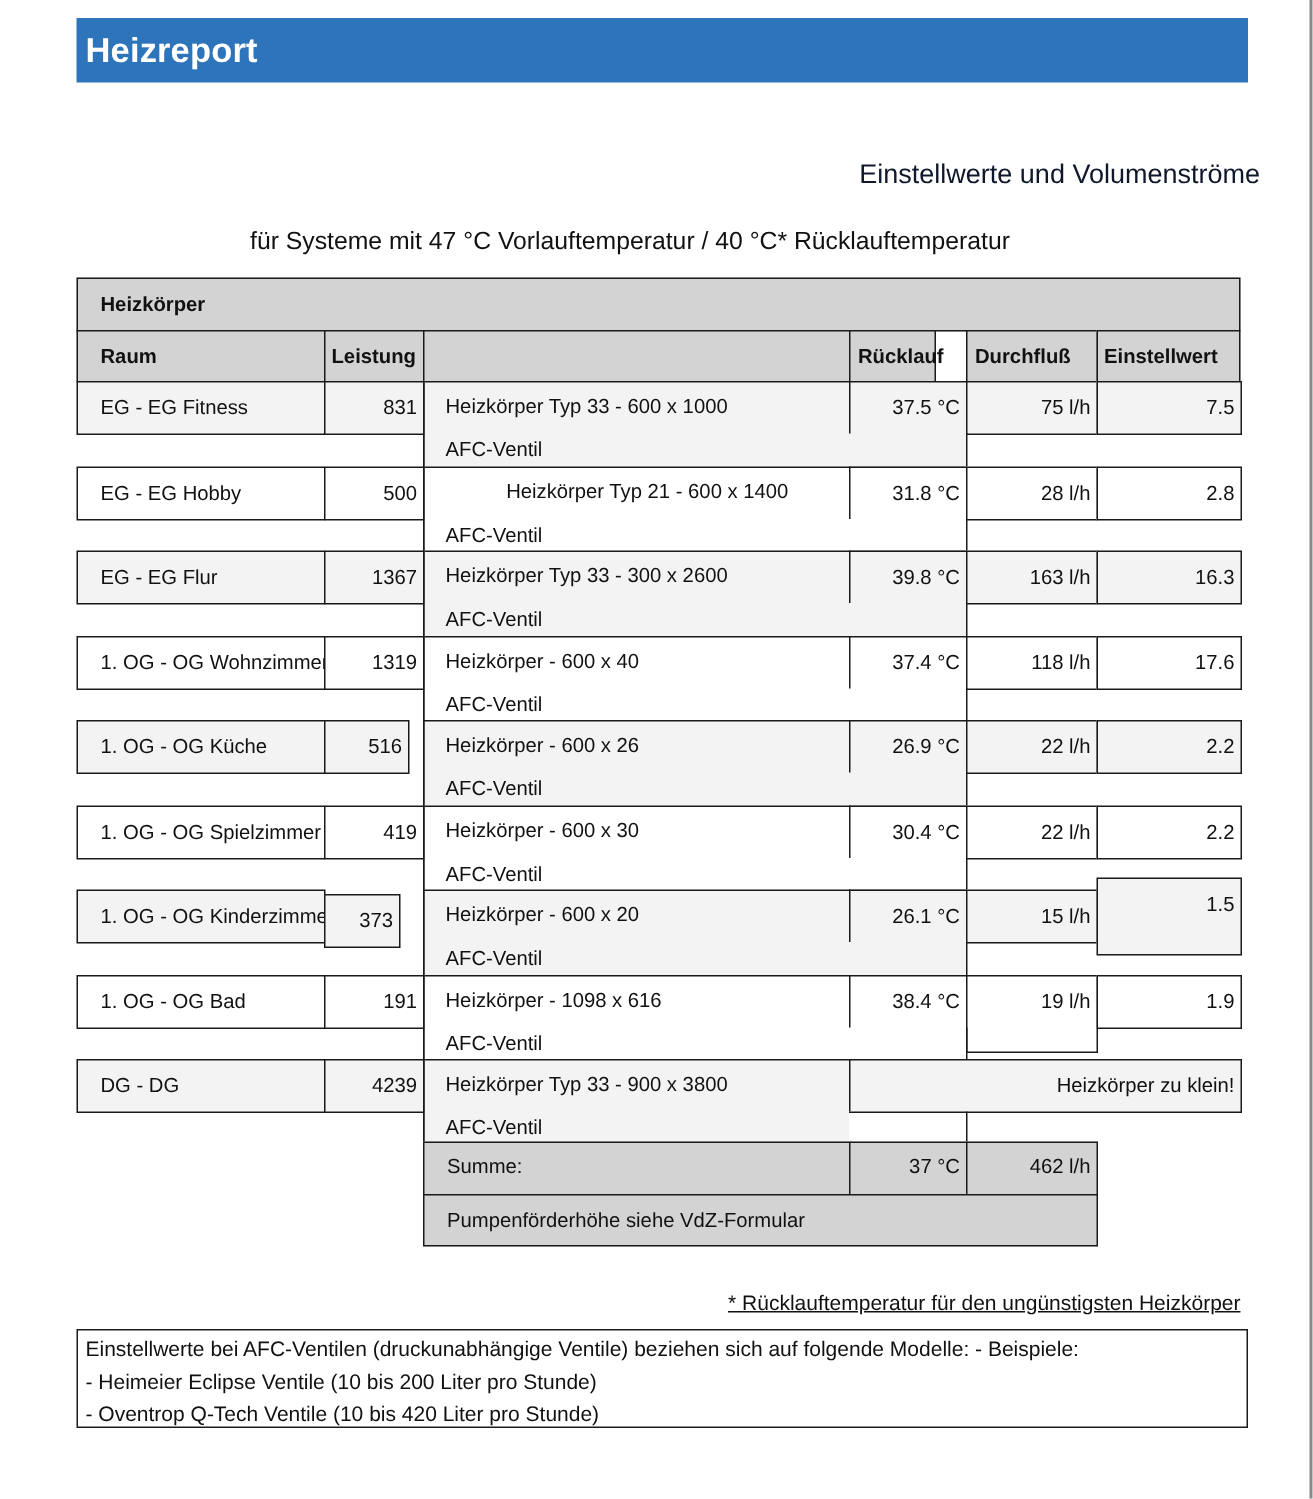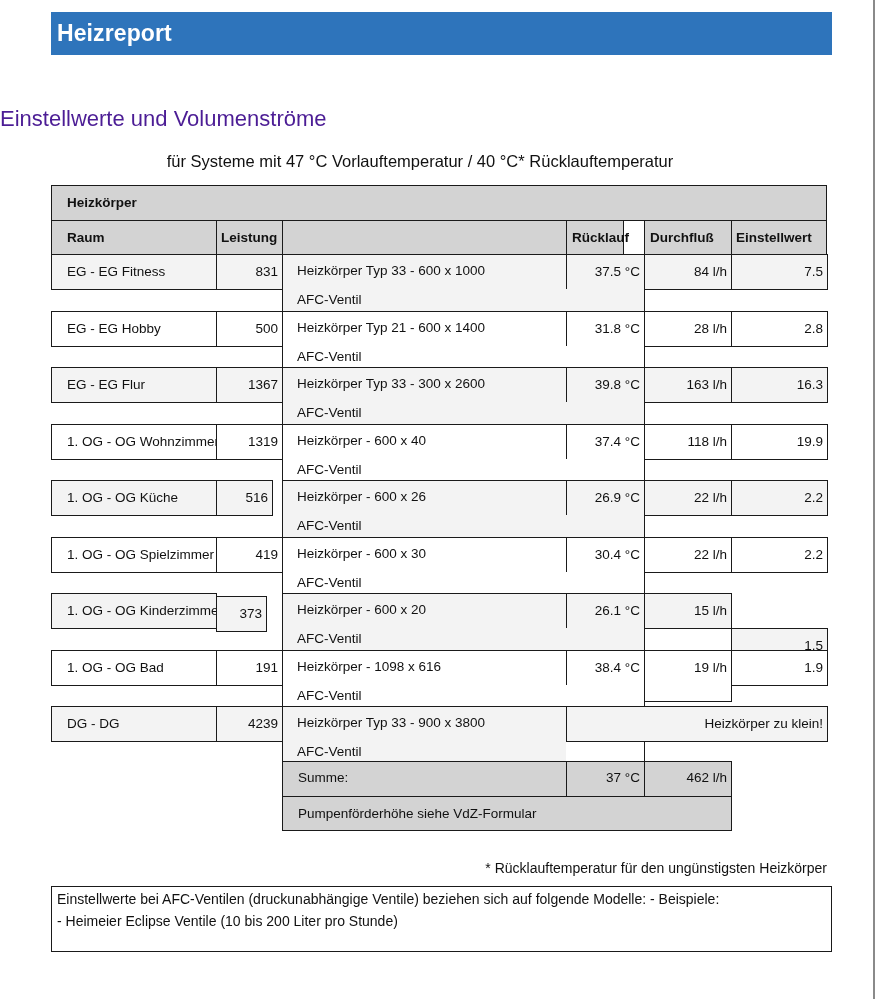--- a/index.html
+++ b/index.html
@@ -1,34 +1,34 @@
 <!DOCTYPE html>
 <html><head>
 <meta charset="utf-8">
 <style>
   html, body { margin:0; padding:0; background:#ffffff; }
   body { width:875px; height:999px; position:relative; overflow:hidden;
          font-family:"Liberation Sans", sans-serif; color:#111; }
   .page-edge { position:absolute; left:873px; top:0; width:2px; height:999px; background:#8a8a8a; }
   .banner { position:absolute; left:51px; top:12px; width:781px; height:43px; background:#2e74bb; }
   .banner-title { position:absolute; left:6px; top:8px; font-size:23px; font-weight:bold; color:#fff; letter-spacing:0.1px; }
-  .main-title { position:absolute; left:0; width:840px; top:106px; text-align:left; font-size:22px; color:#4c1d95; }
+  .main-title { position:absolute; left:0; width:840px; top:106px; text-align:right; font-size:18px; color:#0f172a; }
   .sub-title { position:absolute; left:0; width:840px; top:152px; text-align:center; font-size:16.5px; color:#111; }
 
   .abs { position:absolute; box-sizing:border-box; font-size:13.5px; line-height:34px; white-space:nowrap; overflow:visible; }
   .hdr { background:#d3d3d3; font-weight:bold; }
   .bd { border:1px solid #1a1a1a; }
   .g { background:#f3f3f3; }
   .w { background:#ffffff; }
   .sum { background:#d3d3d3; }
   .pl { padding-left:15px; }
   .pr { padding-right:4px; text-align:right; }
   .vline { position:absolute; width:1px; background:#1a1a1a; }
 
-  .footnote { position:absolute; right:48px; top:860px; font-size:14px; color:#111; }
+  .footnote { position:absolute; right:48px; top:860px; font-size:14px; color:#111;text-decoration:underline; }
   .notebox { position:absolute; left:51px; top:886px; width:781px; height:66px; box-sizing:border-box;
              border:1px solid #1a1a1a; padding:2px 5px; font-size:14px; line-height:21.5px; color:#111; }
 </style>
 </head>
 <body>
 
 <div class="page-edge"></div>
 
 <div class="banner">
   <span class="banner-title">Heizreport</span>
@@ -49,28 +49,28 @@
   <div class="abs hdr bd" style="left:731px;top:220px;width:96px;height:35px;padding-left:4px;">Einstellwert</div>
 
   <div id="rows">
       <div></div>
       <div class="abs g pl" style="left: 282px; top: 254px; width: 362px; height: 58px; border-left: 1px solid rgb(26, 26, 26); border-top: 1px solid rgb(26, 26, 26); line-height: 0;"></div>
       <div class="abs g bd pl" style="left: 51px; top: 254px; width: 166px; height: 36px;">EG - EG Fitness</div>
       <div class="abs g bd pr" style="left: 216px; top: 254px; width: 67px; height: 36px;">831</div>
       <div class="abs pl" style="left: 282px; top: 254px; width: 284px; height: 35px; background: transparent;">Heizkörper Typ 33 - 600 x 1000</div>
       <div class="abs pl" style="left: 282px; top: 286px; width: 362px; height: 26px; background: transparent; line-height: 27px;">AFC-Ventil</div>
       <div class="abs g pr" style="left: 566px; top: 254px; width: 78px; height: 35px; border-top: 1px solid rgb(26, 26, 26); border-left: 1px solid rgb(26, 26, 26);">37.5 °C</div>
-      <div class="abs g bd pr" style="left: 644px; top: 254px; width: 88px; height: 36px;">84 l/h</div>
+      <div class="abs g bd pr" style="left: 644px; top: 254px; width: 88px; height: 36px;">75 l/h</div>
       <div class="abs g bd pr" style="left: 731px; top: 254px; width: 97px; height: 36px;">7.5</div>
       <div class="vline" style="left: 644px; top: 289px; height: 24px;"></div>
       <div></div>
       <div class="abs w pl" style="left: 282px; top: 311px; width: 362px; height: 58px; border-left: 1px solid rgb(26, 26, 26); border-top: 1px solid rgb(26, 26, 26); line-height: 0;"></div>
       <div class="abs w bd pl" style="left: 51px; top: 311px; width: 166px; height: 36px;">EG - EG Hobby</div>
       <div class="abs w bd pr" style="left: 216px; top: 311px; width: 67px; height: 36px;">500</div>
-      <div class="abs pl" style="left: 282px; top: 311px; width: 284px; height: 35px; background: transparent;">Heizkörper Typ 21 - 600 x 1400</div>
+      <div class="abs pl" style="left: 282px; top: 311px; width: 284px; height: 35px; background: transparent; text-align: center;">Heizkörper Typ 21 - 600 x 1400</div>
       <div class="abs pl" style="left: 282px; top: 343px; width: 362px; height: 26px; background: transparent; line-height: 27px;">AFC-Ventil</div>
       <div class="abs w pr" style="left: 566px; top: 311px; width: 78px; height: 35px; border-top: 1px solid rgb(26, 26, 26); border-left: 1px solid rgb(26, 26, 26);">31.8 °C</div>
       <div class="abs w bd pr" style="left: 644px; top: 311px; width: 88px; height: 36px;">28 l/h</div>
       <div class="abs w bd pr" style="left: 731px; top: 311px; width: 97px; height: 36px;">2.8</div>
       <div class="vline" style="left: 644px; top: 346px; height: 24px;"></div>
       <div></div>
       <div class="abs g pl" style="left: 282px; top: 367px; width: 362px; height: 58px; border-left: 1px solid rgb(26, 26, 26); border-top: 1px solid rgb(26, 26, 26); line-height: 0;"></div>
       <div class="abs g bd pl" style="left: 51px; top: 367px; width: 166px; height: 36px;">EG - EG Flur</div>
       <div class="abs g bd pr" style="left: 216px; top: 367px; width: 67px; height: 36px;">1367</div>
       <div class="abs pl" style="left: 282px; top: 367px; width: 284px; height: 35px; background: transparent;">Heizkörper Typ 33 - 300 x 2600</div>
@@ -80,21 +80,21 @@
       <div class="abs g bd pr" style="left: 731px; top: 367px; width: 97px; height: 36px;">16.3</div>
       <div class="vline" style="left: 644px; top: 402px; height: 24px;"></div>
       <div></div>
       <div class="abs w pl" style="left: 282px; top: 424px; width: 362px; height: 58px; border-left: 1px solid rgb(26, 26, 26); border-top: 1px solid rgb(26, 26, 26); line-height: 0;"></div>
       <div class="abs w bd pl" style="left: 51px; top: 424px; width: 166px; height: 36px;">1. OG - OG Wohnzimmer</div>
       <div class="abs w bd pr" style="left: 216px; top: 424px; width: 67px; height: 36px;">1319</div>
       <div class="abs pl" style="left: 282px; top: 424px; width: 284px; height: 35px; background: transparent;">Heizkörper  - 600 x 40</div>
       <div class="abs pl" style="left: 282px; top: 456px; width: 362px; height: 26px; background: transparent; line-height: 27px;">AFC-Ventil</div>
       <div class="abs w pr" style="left: 566px; top: 424px; width: 78px; height: 35px; border-top: 1px solid rgb(26, 26, 26); border-left: 1px solid rgb(26, 26, 26);">37.4 °C</div>
       <div class="abs w bd pr" style="left: 644px; top: 424px; width: 88px; height: 36px;">118 l/h</div>
-      <div class="abs w bd pr" style="left: 731px; top: 424px; width: 97px; height: 36px;">19.9</div>
+      <div class="abs w bd pr" style="left: 731px; top: 424px; width: 97px; height: 36px;">17.6</div>
       <div class="vline" style="left: 644px; top: 459px; height: 24px;"></div>
       <div></div>
       <div class="abs g pl" style="left: 282px; top: 480px; width: 362px; height: 58px; border-left: 1px solid rgb(26, 26, 26); border-top: 1px solid rgb(26, 26, 26); line-height: 0;"></div>
       <div class="abs g bd pl" style="left: 51px; top: 480px; width: 166px; height: 36px;">1. OG - OG Küche</div>
       <div class="abs g bd pr" style="left: 216px; top: 480px; width: 57px; height: 36px;">516</div>
       <div class="abs pl" style="left: 282px; top: 480px; width: 284px; height: 35px; background: transparent;">Heizkörper  - 600 x 26</div>
       <div class="abs pl" style="left: 282px; top: 512px; width: 362px; height: 26px; background: transparent; line-height: 27px;">AFC-Ventil</div>
       <div class="abs g pr" style="left: 566px; top: 480px; width: 78px; height: 35px; border-top: 1px solid rgb(26, 26, 26); border-left: 1px solid rgb(26, 26, 26);">26.9 °C</div>
       <div class="abs g bd pr" style="left: 644px; top: 480px; width: 88px; height: 36px;">22 l/h</div>
       <div class="abs g bd pr" style="left: 731px; top: 480px; width: 97px; height: 36px;">2.2</div>
@@ -110,21 +110,21 @@
       <div class="abs w bd pr" style="left: 731px; top: 537px; width: 97px; height: 36px;">2.2</div>
       <div class="vline" style="left: 644px; top: 572px; height: 24px;"></div>
       <div></div>
       <div class="abs g pl" style="left: 282px; top: 593px; width: 362px; height: 58px; border-left: 1px solid rgb(26, 26, 26); border-top: 1px solid rgb(26, 26, 26); line-height: 0;"></div>
       <div class="abs g bd pl" style="left: 51px; top: 593px; width: 166px; height: 36px;">1. OG - OG Kinderzimmer</div>
       <div class="abs g bd pr" style="left: 216px; top: 560px; width: 51px; height: 36px; margin-top: 36px;">373</div>
       <div class="abs pl" style="left: 282px; top: 593px; width: 284px; height: 35px; background: transparent;">Heizkörper  - 600 x 20</div>
       <div class="abs pl" style="left: 282px; top: 625px; width: 362px; height: 26px; background: transparent; line-height: 27px;">AFC-Ventil</div>
       <div class="abs g pr" style="left: 566px; top: 593px; width: 78px; height: 35px; border-top: 1px solid rgb(26, 26, 26); border-left: 1px solid rgb(26, 26, 26);">26.1 °C</div>
       <div class="abs g bd pr" style="left: 644px; top: 593px; width: 88px; height: 36px;">15 l/h</div>
-      <div class="abs g bd pr" style="left: 731px; top: 628px; width: 97px; height: 36px; padding-left: 47px;">1.5</div>
+      <div class="abs g bd pr" style="left: 731px; top: 585px; width: 97px; height: 52px; padding-left: 47px;">1.5</div>
       <div class="vline" style="left: 644px; top: 628px; height: 24px;"></div>
       <div></div>
       <div class="abs w pl" style="left: 282px; top: 650px; width: 362px; height: 58px; border-left: 1px solid rgb(26, 26, 26); border-top: 1px solid rgb(26, 26, 26); line-height: 0;"></div>
       <div class="abs w bd pl" style="left: 51px; top: 650px; width: 166px; height: 36px;">1. OG - OG Bad</div>
       <div class="abs w bd pr" style="left: 216px; top: 650px; width: 67px; height: 36px;">191</div>
       <div class="abs pl" style="left: 282px; top: 650px; width: 284px; height: 35px; background: transparent;">Heizkörper  - 1098 x 616</div>
       <div class="abs pl" style="left: 282px; top: 682px; width: 362px; height: 26px; background: transparent; line-height: 27px;">AFC-Ventil</div>
       <div class="abs w pr" style="left: 566px; top: 650px; width: 78px; height: 35px; border-top: 1px solid rgb(26, 26, 26); border-left: 1px solid rgb(26, 26, 26);">38.4 °C</div>
       <div class="abs w bd pr" style="left: 644px; top: 650px; width: 88px; height: 52px;">19 l/h</div>
       <div class="abs w bd pr" style="left: 731px; top: 650px; width: 97px; height: 36px;">1.9</div>
@@ -145,13 +145,14 @@
   <div class="abs sum bd pr" style="left:566px;top:761px;width:79px;height:36px;line-height:32px;">37 °C</div>
   <div class="abs sum bd pr" style="left:644px;top:761px;width:88px;height:36px;line-height:32px;">462 l/h</div>
   <div class="abs sum bd pl" style="left:282px;top:796px;width:450px;height:35px;line-height:33px;">Pumpenförderhöhe siehe VdZ-Formular</div>
 </div>
 
 <div class="footnote">* Rücklauftemperatur für den ungünstigsten Heizkörper</div>
 
 <div class="notebox">
   <div>Einstellwerte bei AFC-Ventilen (druckunabhängige Ventile) beziehen sich auf folgende Modelle: - Beispiele:</div>
   <div>- Heimeier Eclipse Ventile  (10 bis 200 Liter pro Stunde)</div>
+  <div>- Oventrop Q-Tech Ventile (10 bis 420 Liter pro Stunde)</div>
 </div>
 
 </body></html>

